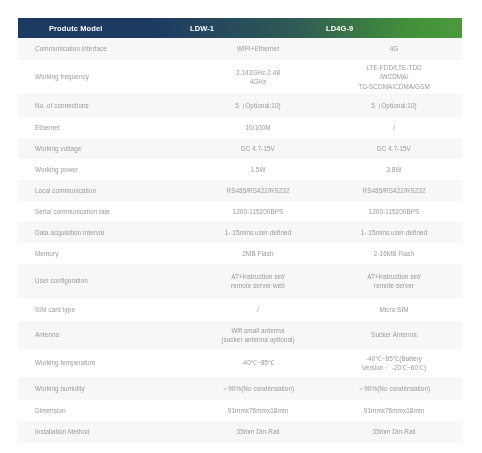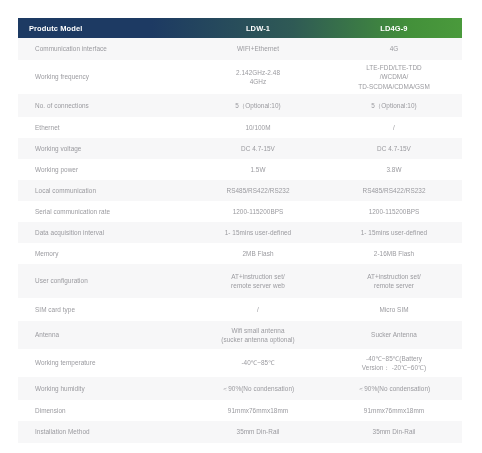--- a/index.html
+++ b/index.html
@@ -37,25 +37,25 @@
   thead th {
     color: #ffffff;
     font-size: 7.5px;
     font-weight: bold;
     height: 20px;
     padding: 0;
     letter-spacing: 0.1px;
   }
   thead th.th-param {
     text-align: left;
-    padding-left: 11px;
+    padding-left: 31px;
     font-weight: bold;
   }
   thead th.th-model {
-    text-align: center;
+    text-align: left;
   }
 
   tbody td {
     font-size: 6.4px;
     color: #9a9a9f;
     padding: 0;
     line-height: 1.45;
     vertical-align: middle;
     letter-spacing: 0.05px;
   }

